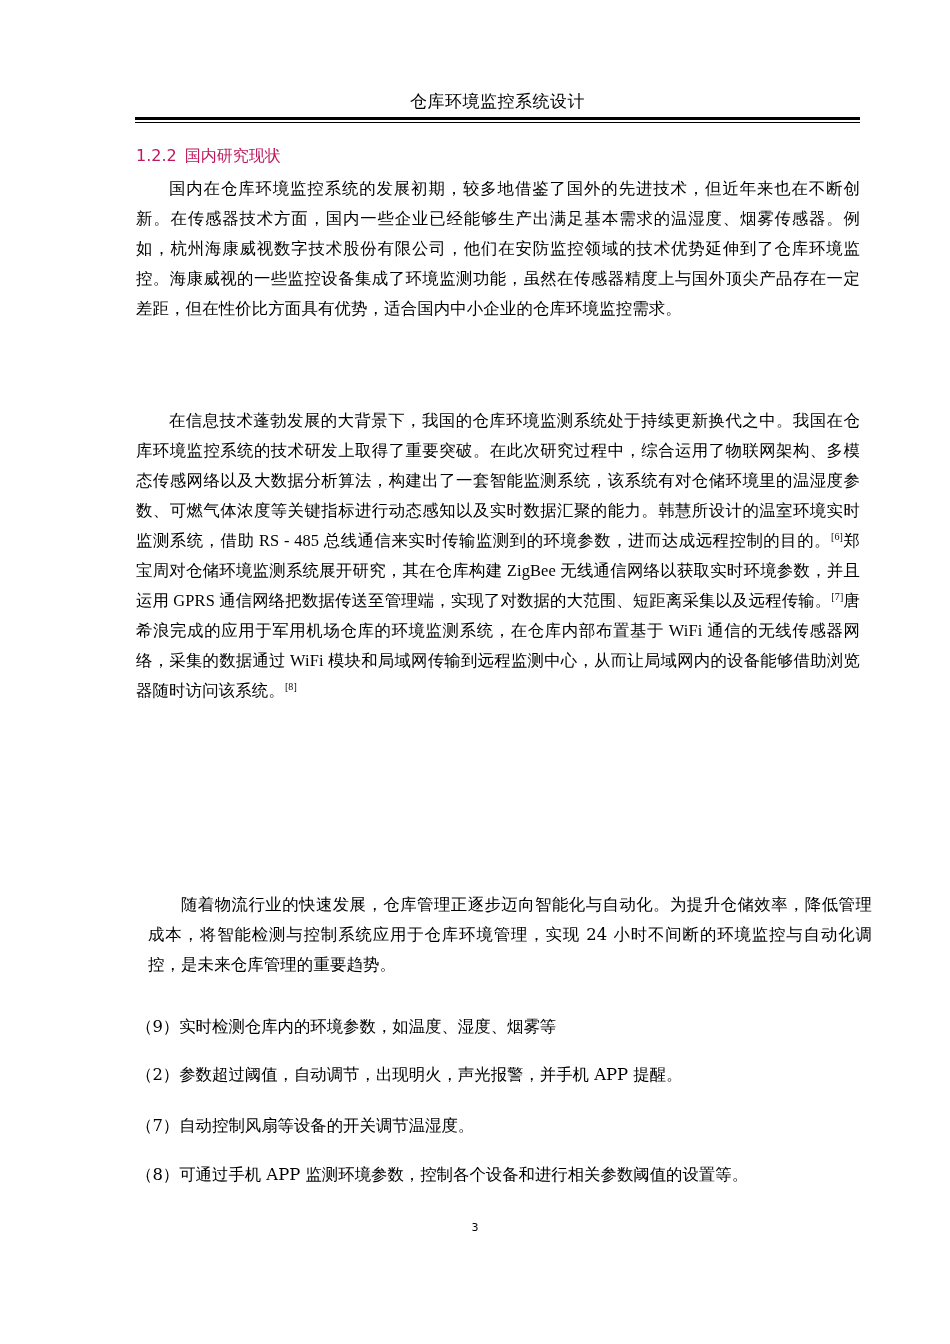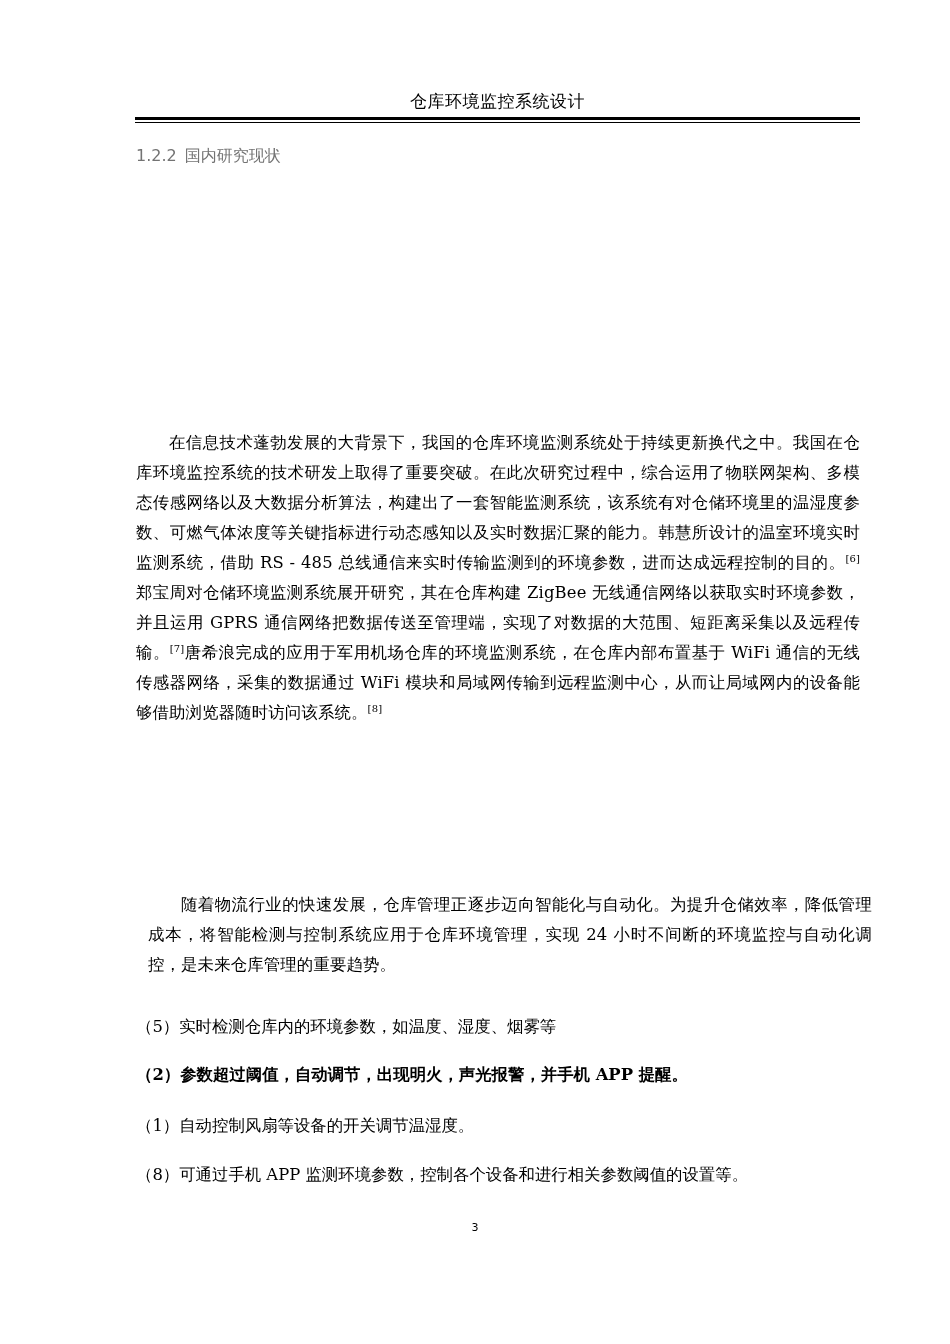--- a/index.html
+++ b/index.html
@@ -46,21 +46,21 @@
     .header-rule .thin {
       position: absolute;
       left: 0; right: 0; top: 5px;
       height: 1px;
       background: #000;
     }
     .section-heading {
       position: absolute;
       left: 136px;
       font-family: "DejaVu Sans", "Liberation Sans", sans-serif;
-      color: #737373;
+      color: #be185d;
       white-space: nowrap;
     }
     .h3 {
       top: 146px;
       font-size: 16px;
     }
     .h2 {
       top: 838px;
       font-size: 19px;
     }
@@ -69,35 +69,35 @@
       position: absolute;
       left: 136px;
       width: 724px;
       font-size: 16.4px;
       line-height: 30px;
       text-align: justify;
       text-indent: 33px;
       letter-spacing: 0.15px;
     }
     .p1 { top: 174px; }
-    .p2 { top: 428px; }
+    .p2 { top: 406px; font-family: Liberation Serif, serif; }
     .p3 { top: 878px; }
     .cite {
       font-size: 10px;
       vertical-align: super;
       line-height: 0;
     }
     .list-item {
       position: absolute;
       left: 136px;
       font-size: 16.4px;
       white-space: nowrap;
     }
     .li1 { top: 1016px; }
-    .li2 { top: 1064px; font-weight: bold; }
+    .li2 { top: 1064px; }
     .li3 { top: 1115px; }
     .li4 { top: 1164px; }
     .page-number {
       position: absolute;
       left: 0; right: 0;
       top: 1221px;
       text-align: center;
       font-family: "DejaVu Sans", "Liberation Sans", sans-serif;
       font-size: 11px;
     }
@@ -110,25 +110,26 @@
   <div class="running-header">仓库环境监控系统设计</div>
   <div class="header-rule">
     <div class="thick"></div>
     <div class="thin"></div>
   </div>
 
   <div class="section-heading h3">
     <span class="h-num">1.2.2</span><span>国内研究现状</span>
   </div>
 
+  <p class="para p1" style="margin:0;">国内在仓库环境监控系统的发展初期，较多地借鉴了国外的先进技术，但近年来也在不断创新。在传感器技术方面，国内一些企业已经能够生产出满足基本需求的温湿度、烟雾传感器。例如，杭州海康威视数字技术股份有限公司，他们在安防监控领域的技术优势延伸到了仓库环境监控。海康威视的一些监控设备集成了环境监测功能，虽然在传感器精度上与国外顶尖产品存在一定差距，但在性价比方面具有优势，适合国内中小企业的仓库环境监控需求。</p>
 
   <p class="para p2" style="margin:0;"><span>在信息技术蓬勃发展的大背景下，我国的仓库环境监测系统处于持续更新换代之中。我国在仓库环境监控系统的技术研发上取得了重要突破。在此次研究过程中，综合运用了物联网架构、多模态传感网络以及大数据分析算法，构建出了一套智能监测系统，该系统有对仓储环境里的温湿度参数、可燃气体浓度等关键指标进行动态感知以及实时数据汇聚的能力。韩慧所设计的温室环境实时监测系统，借助 RS - 485 总线通信来实时传输监测到的环境参数，进而达成远程控制的目的。</span><span class="cite">[6]</span><span>郑宝周对仓储环境监测系统展开研究，其在仓库构建 ZigBee 无线通信网络以获取实时环境参数，并且运用 GPRS 通信网络把数据传送至管理端，实现了对数据的大范围、短距离采集以及远程传输。</span><span class="cite">[7]</span><span>唐希浪完成的应用于军用机场仓库的环境监测系统，在仓库内部布置基于 WiFi 通信的无线传感器网络，采集的数据通过 WiFi 模块和局域网传输到远程监测中心，从而让局域网内的设备能够借助浏览器随时访问该系统。</span><span class="cite">[8]</span></p>
 
 
   <p class="para p3" style="margin:12px;">随着物流行业的快速发展，仓库管理正逐步迈向智能化与自动化。为提升仓储效率，降低管理成本，将智能检测与控制系统应用于仓库环境管理，实现 24 小时不间断的环境监控与自动化调控，是未来仓库管理的重要趋势。</p>
 
-  <div class="list-item li1">（5）实时检测仓库内的环境参数，如温度、湿度、烟雾等</div>
+  <div class="list-item li1">（9）实时检测仓库内的环境参数，如温度、湿度、烟雾等</div>
   <div class="list-item li2">（2）参数超过阈值，自动调节，出现明火，声光报警，并手机 APP 提醒。</div>
-  <div class="list-item li3">（1）自动控制风扇等设备的开关调节温湿度。</div>
+  <div class="list-item li3">（7）自动控制风扇等设备的开关调节温湿度。</div>
   <div class="list-item li4">（8）可通过手机 APP 监测环境参数，控制各个设备和进行相关参数阈值的设置等。</div>
 
   <div class="page-number">3</div>
 </div>
 
 </body></html>

